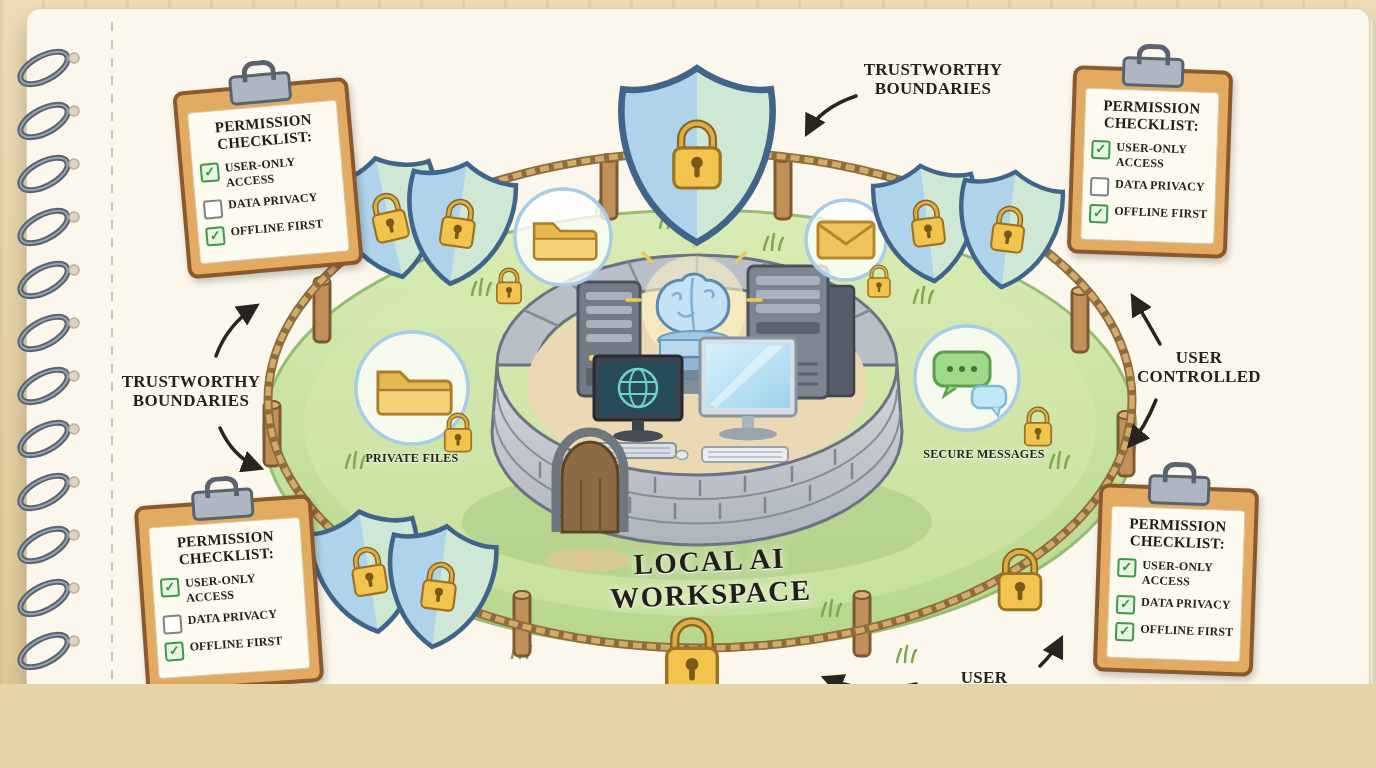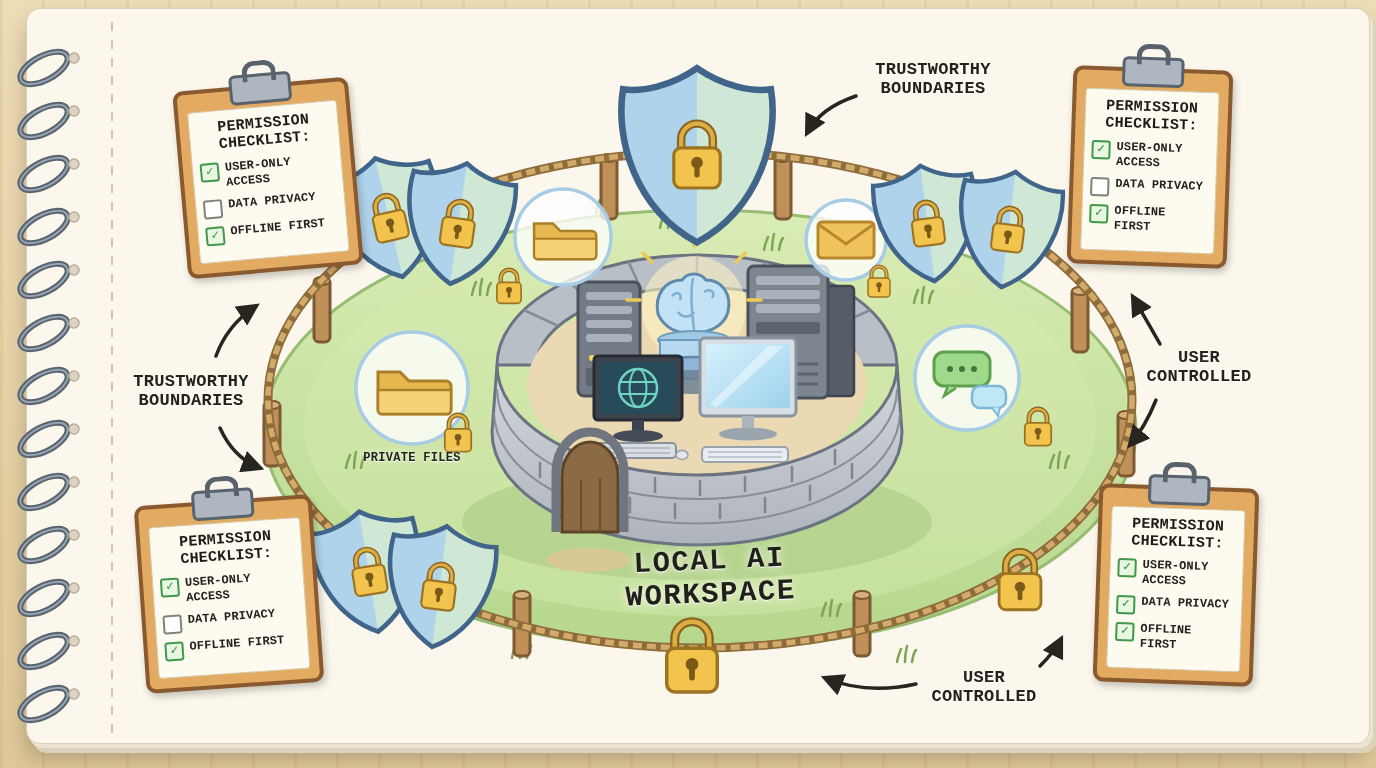--- a/index.html
+++ b/index.html
@@ -1,19 +1,19 @@
 <!DOCTYPE html>
 <html><head>
 <meta charset="utf-8">
 <style>
   html,body{margin:0;padding:0;}
   body{background:#e7d3a8;}
   .canvas{
-    position:relative;width:1376px;height:768px;overflow:hidden;
-    font-family:Liberation Mono, monospace;
+    position:relative;width:1376px;height:684px;overflow:hidden;
+    font-family:Liberation Serif, serif;
     background:
       repeating-linear-gradient(90deg, rgba(150,110,55,.10) 0 3px, rgba(0,0,0,0) 3px 42px),
       linear-gradient(#eedcb6,#e0c998);
   }
   .page{
     position:absolute;left:26px;top:8px;width:1342px;height:734px;z-index:1;
     background:#fbf7ec;border:1px solid #d8cfb8;border-radius:14px;
     box-shadow:3px 4px 0 #ece4d0, 7px 9px 0 #dbd2ba, 0 14px 22px rgba(0,0,0,.22);
   }
   svg.scene{position:absolute;left:0;top:0;width:1376px;height:768px;z-index:2;}
@@ -296,20 +296,21 @@
       <path d="M916,684 C884,691 852,689 825,678" marker-end="url(#arrowhead)"></path>
       <path d="M1040,666 C1048,658 1056,649 1061,639" marker-end="url(#arrowhead)"></path>
     </g>
   </svg>
 
   <div class="label lbl-md" style="left:838px;top:60px;width:190px;">TRUSTWORTHY BOUNDARIES</div>
   <div class="label lbl-md" style="left:112px;top:372px;width:158px;">TRUSTWORTHY BOUNDARIES</div>
   <div class="label lbl-md" style="left:1126px;top:348px;width:146px;">USER CONTROLLED</div>
   <div class="label lbl-md" style="left:916px;top:668px;width:136px;">USER CONTROLLED</div>
   <div class="label lbl-sm" style="left:352px;top:452px;width:120px;">PRIVATE FILES</div>
+  <div class="label lbl-sm" style="left:908px;top:448px;width:152px;">SECURE MESSAGES</div>
   <div class="big-title" style="left:545px;top:545px;width:330px;">LOCAL AI WORKSPACE</div>
 
   <div class="clipboard" style="left:180px;top:84px;width:150px;transform:rotate(-5deg);">
     <div class="clip"></div>
     <div class="cb-paper">
       <div class="cb-title">PERMISSION CHECKLIST:</div>
       <div class="cb-item">
         <span class="cb-box checked">✓</span>
         <span class="cb-label">USER-ONLY ACCESS</span>
       </div>

